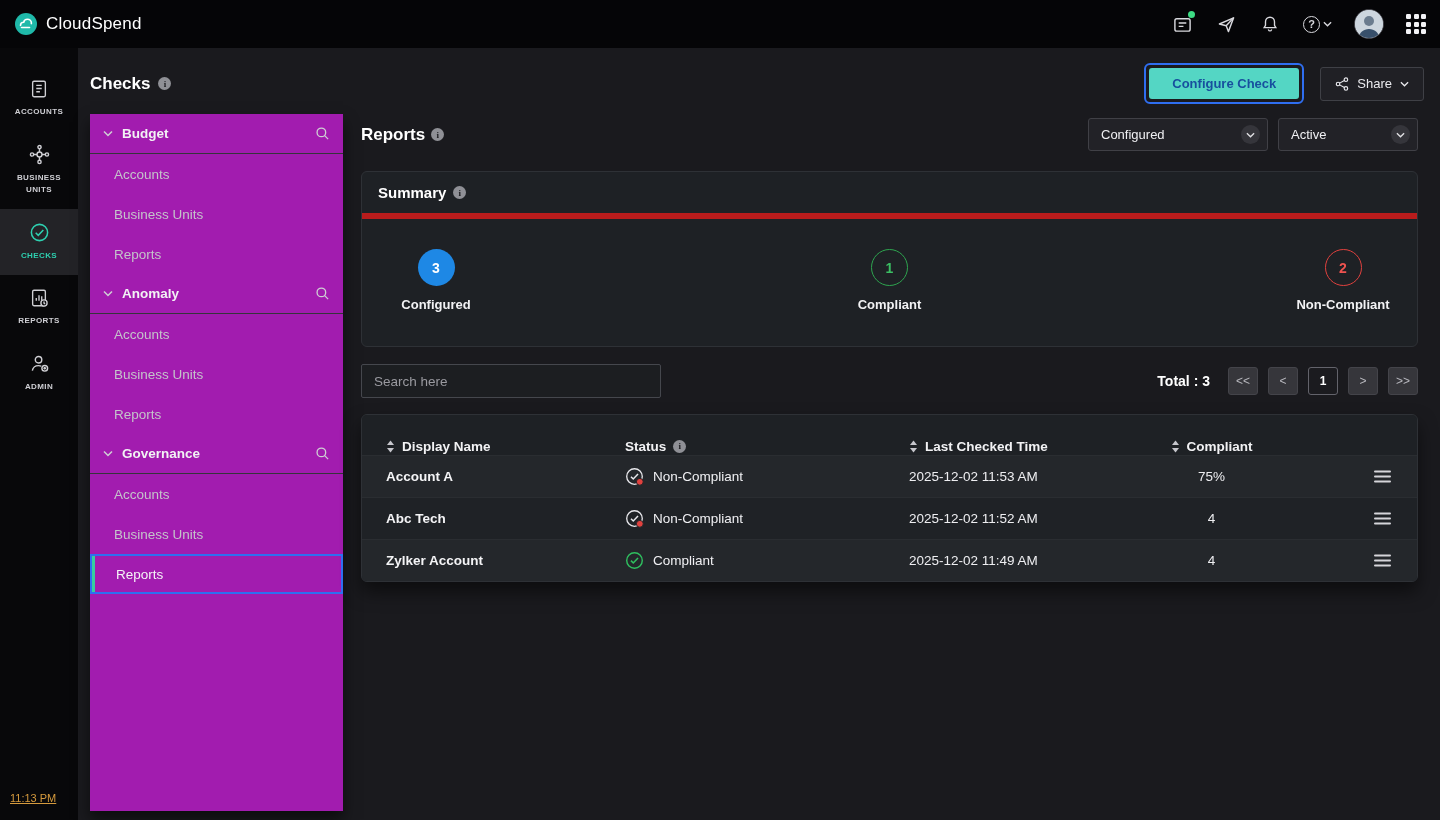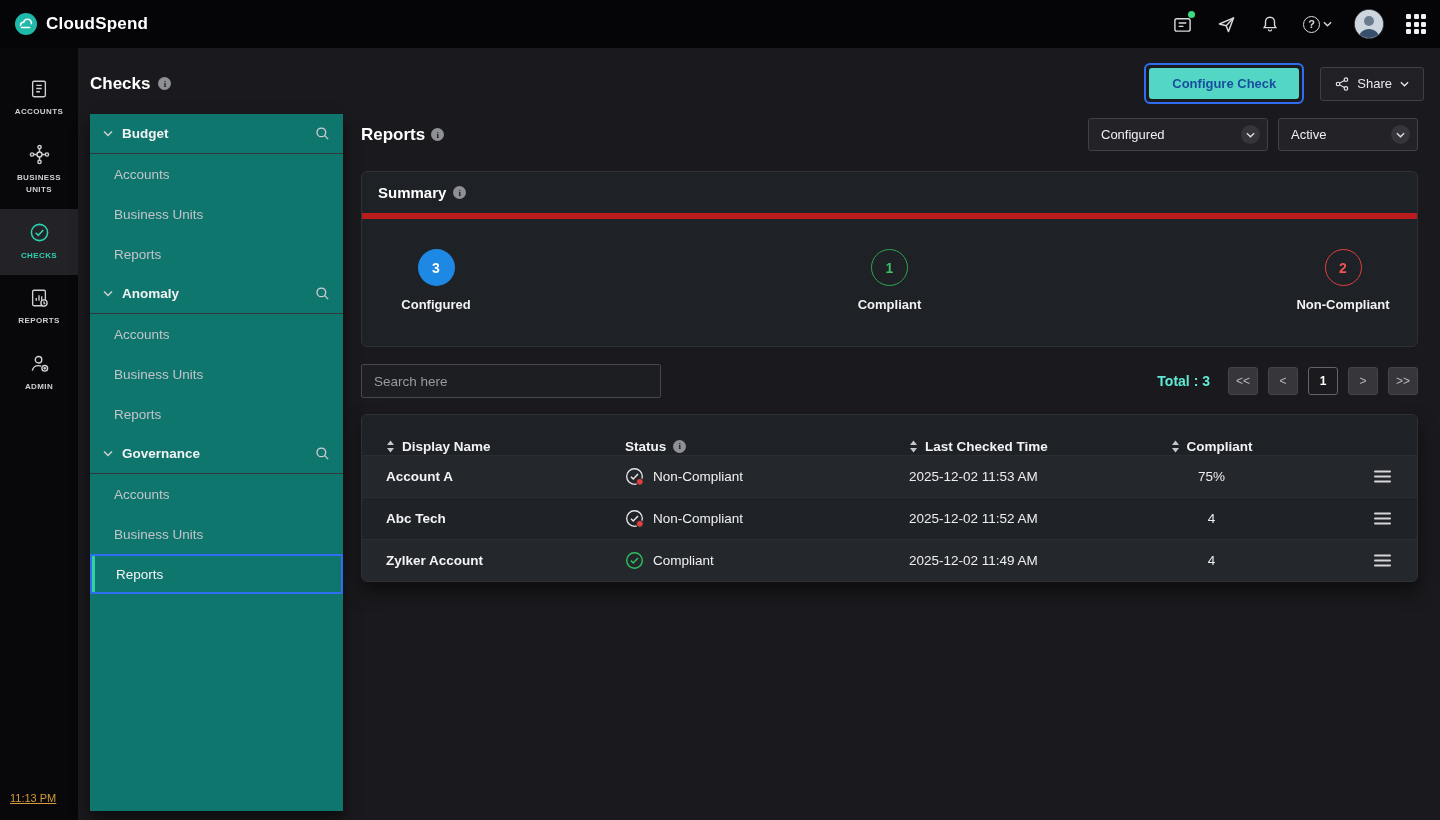--- a/index.html
+++ b/index.html
@@ -4,21 +4,21 @@
 <style>
   * { box-sizing: border-box; margin: 0; padding: 0; }
   html,body { width:1440px; height:820px; overflow:hidden; }
   body {
     font-family: "Liberation Sans", "DejaVu Sans", sans-serif;
     background:#1a1a1e; color:#e8e8ec; position:relative;
   }
   
   .topbar { height:48px; background:#050507; display:flex; align-items:center; padding:0 14px; }
   .brand { display:flex; align-items:center; gap:8px; }
-  .brand-name { font-size:17px; font-weight:bold; color:#ffffff; letter-spacing:.2px; }
+  .brand-name { font-size:17px; font-weight:normal; color:#ffffff; letter-spacing:.2px; }
   .topbar-right { margin-left:auto; display:flex; align-items:center; gap:22px; }
   .tb-ic { position:relative; width:22px; height:22px; display:flex; align-items:center; justify-content:center; color:#d9d9de; cursor:pointer; }
   .green-dot { position:absolute; top:-2px; right:-2px; width:7px; height:7px; border-radius:50%; background:#3ddc84; }
   .help-wrap { display:flex; align-items:center; gap:3px; color:#d9d9de; cursor:pointer; }
   .help-circle { width:17px; height:17px; border-radius:50%; border:1.4px solid #d9d9de; font-size:11px; font-weight:bold; display:flex; align-items:center; justify-content:center; }
   .avatar { width:30px; height:30px; border-radius:50%; background:#d7dde4; overflow:hidden; border:1px solid #3a3a40; cursor:pointer; }
   .apps-grid { display:grid; grid-template-columns:repeat(3,5px); grid-gap:2.5px; cursor:pointer; }
   .apps-grid span { width:5px; height:5px; background:#f2f2f5; border-radius:1.2px; }
 
   
@@ -33,21 +33,21 @@
   .content { position:absolute; left:78px; top:48px; right:0; bottom:0; }
   .row1 { display:flex; align-items:center; padding:15px 16px 0 12px; }
   .checks-title { width:253px; display:flex; align-items:center; gap:8px; font-size:17px; font-weight:bold; color:#fff; }
   .row1-buttons { margin-left:auto; display:flex; align-items:center; gap:16px; }
   .hl-box { border:2px solid #2f6ef0; border-radius:6px; padding:3px; }
   .btn-primary { background:#54d6c4; color:#174f9e; border:none; font-size:13px; font-weight:bold; padding:8px 23px; border-radius:3px; cursor:pointer; font-family:inherit; }
   .btn-dark { display:flex; align-items:center; gap:8px; background:#202025; color:#eaeaee; border:1px solid #3f4046; font-size:13px; padding:0 14px; height:34px; border-radius:3px; cursor:pointer; font-family:inherit; }
 
   .row2 { display:flex; margin-top:10px; }
   
-  .sidebar { width:253px; margin-left:12px; height:697px; background:#0f766e; box-shadow:0 8px 14px rgba(0,0,0,.55); flex-shrink:0; }
+  .sidebar { width:253px; margin-left:12px; height:697px; background:#a21caf; box-shadow:0 8px 14px rgba(0,0,0,.55); flex-shrink:0; }
   .group-head { height:40px; display:flex; align-items:center; padding:0 13px; border-bottom:1px solid #35353a; cursor:pointer; }
   .group-head .glabel { font-size:13.5px; font-weight:bold; color:#f2f2f4; margin-left:9px; }
   .group-head .gsearch { margin-left:auto; color:#cfcfd4; display:flex; }
   .side-item { height:40px; display:flex; align-items:center; padding-left:24px; font-size:13.5px; color:#c4c4ca; cursor:pointer; position:relative; }
   .side-item.selected { border:2px solid #2f6ef0; color:#f4f4f6; }
   .side-item.selected::before { content:""; position:absolute; left:0; top:0; bottom:0; width:3px; background:#35d0a0; }
 
   
   .main { flex:1; padding:0 22px 0 18px; min-width:0; }
   .main-head { display:flex; align-items:center; margin-top:4px; }
@@ -65,21 +65,21 @@
   .stat-circle { width:37px; height:37px; border-radius:50%; display:flex; align-items:center; justify-content:center; font-size:14px; font-weight:bold; cursor:pointer; }
   .stat-circle.filled-blue { background:#1e88e5; color:#fff; }
   .stat-circle.ring-green { border:1.5px solid #2ea44f; color:#3bbf63; }
   .stat-circle.ring-red { border:1.5px solid #e0413e; color:#ef5350; }
   .stat-label { font-size:13px; font-weight:bold; color:#f2f2f4; }
 
   .search-row { display:flex; align-items:center; margin-top:17px; }
   .search-input { width:300px; height:34px; background:#1c1e21; border:1px solid #45474d; border-radius:2px; color:#e8e8ec; font-size:13.5px; padding:0 12px; font-family:inherit; outline:none; }
   .search-input::placeholder { color:#9a9aa0; }
   .pager { margin-left:auto; display:flex; align-items:center; gap:10px; }
-  .total { font-size:14px; font-weight:bold; color:#5eead4; margin-right:8px; }
+  .total { font-size:14px; font-weight:bold; color:#ffffff; margin-right:8px; }
   .pg-btn { min-width:30px; height:28px; background:#36363b; border:1px solid #44444a; color:#b8b8be; font-size:12px; border-radius:3px; display:flex; align-items:center; justify-content:center; cursor:pointer; padding:0 6px; font-family:inherit; }
   .pg-btn.current { background:#1b1b1f; border:1px solid #63636b; color:#ffffff; font-weight:bold; }
 
   .table-card { margin-top:16px; box-shadow:0 10px 18px rgba(0,0,0,.5); overflow:hidden; }
   .thead, .trow { display:grid; grid-template-columns:239px 284px 230px 145px 1fr 50px; align-items:center; padding-left:24px; }
   .thead { height:40px; background:#1e2125; font-size:13.5px; font-weight:bold; color:#f2f2f4; }
   .th { display:flex; align-items:center; gap:7px; cursor:pointer;margin-top:22px; }
   .th.center { justify-content:center; }
   .trow { height:42px; font-size:13.5px; border-top:1px solid #2a2d31; }
   .trow:nth-child(even) { background:#24272b; }

